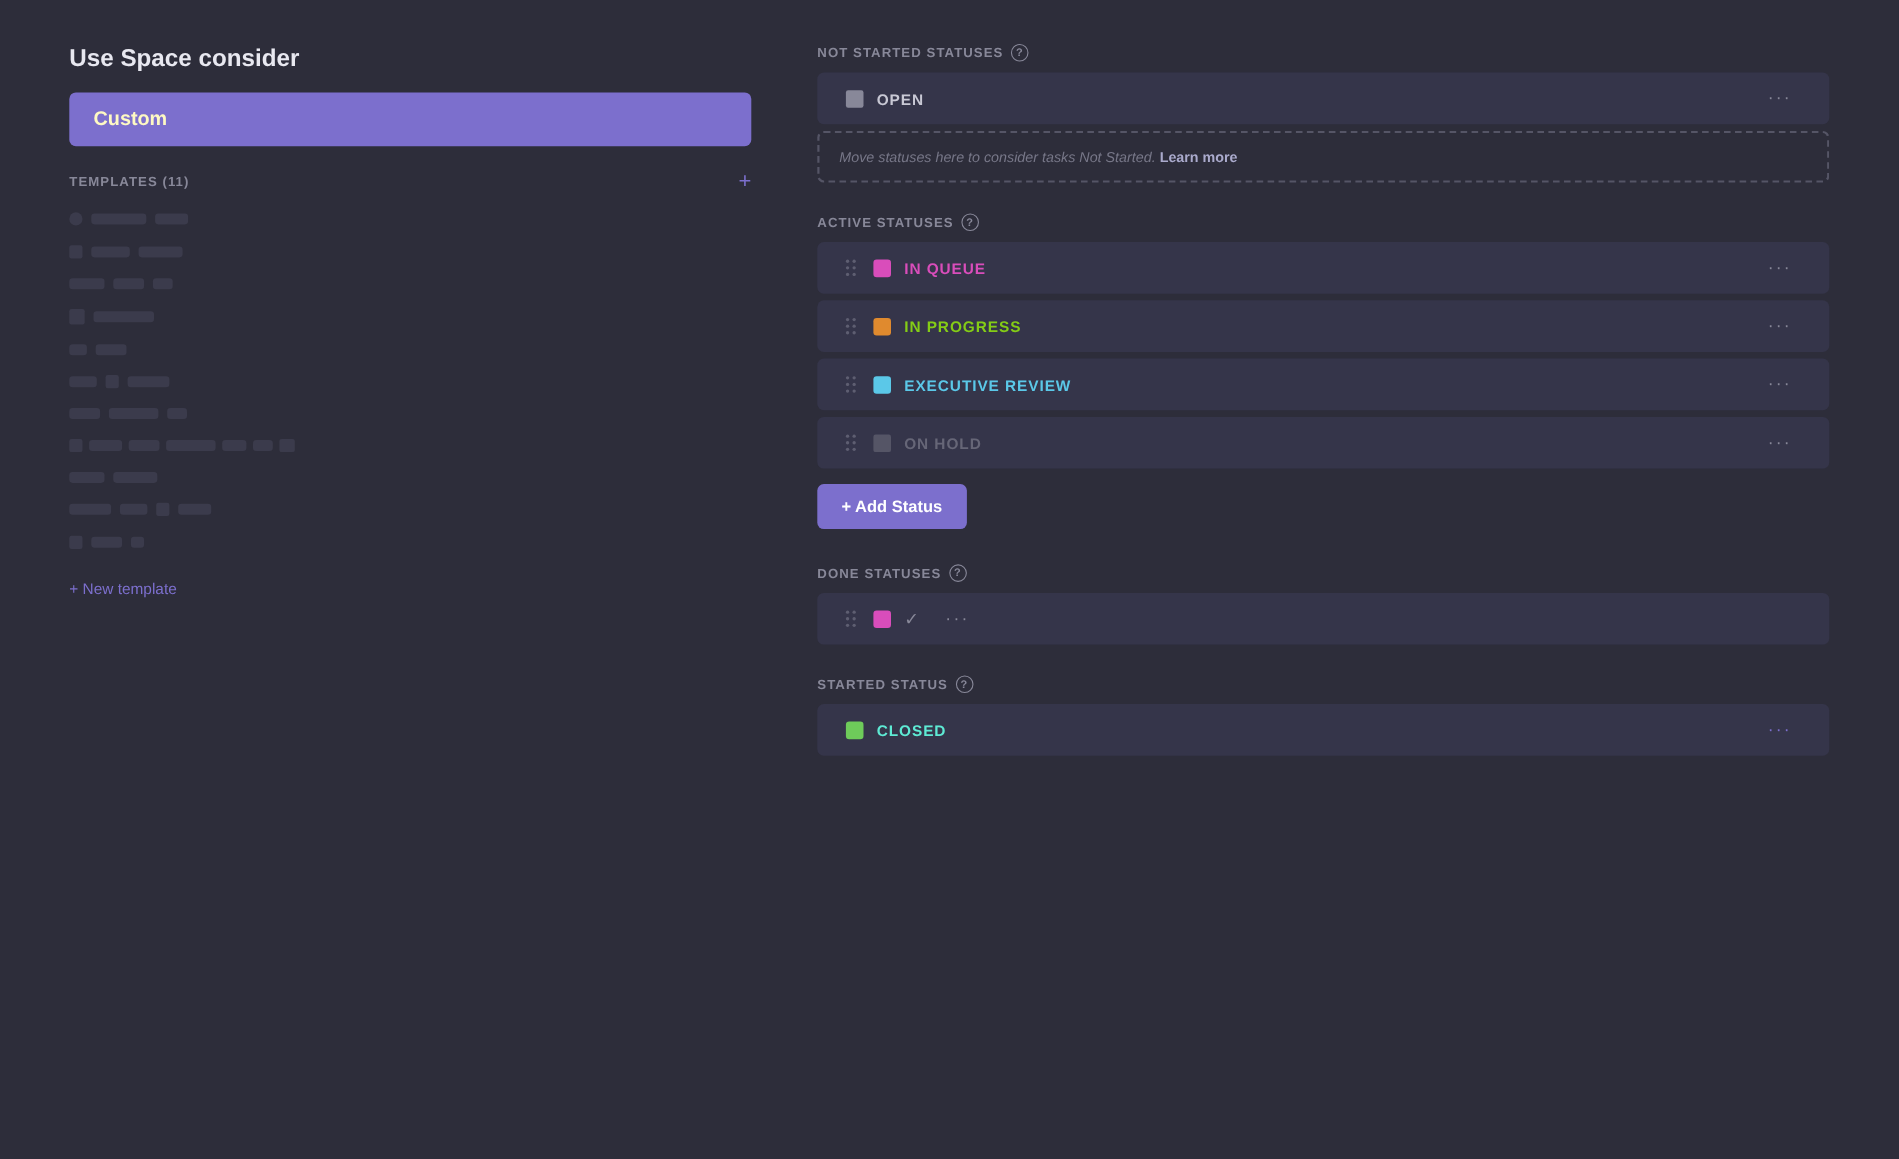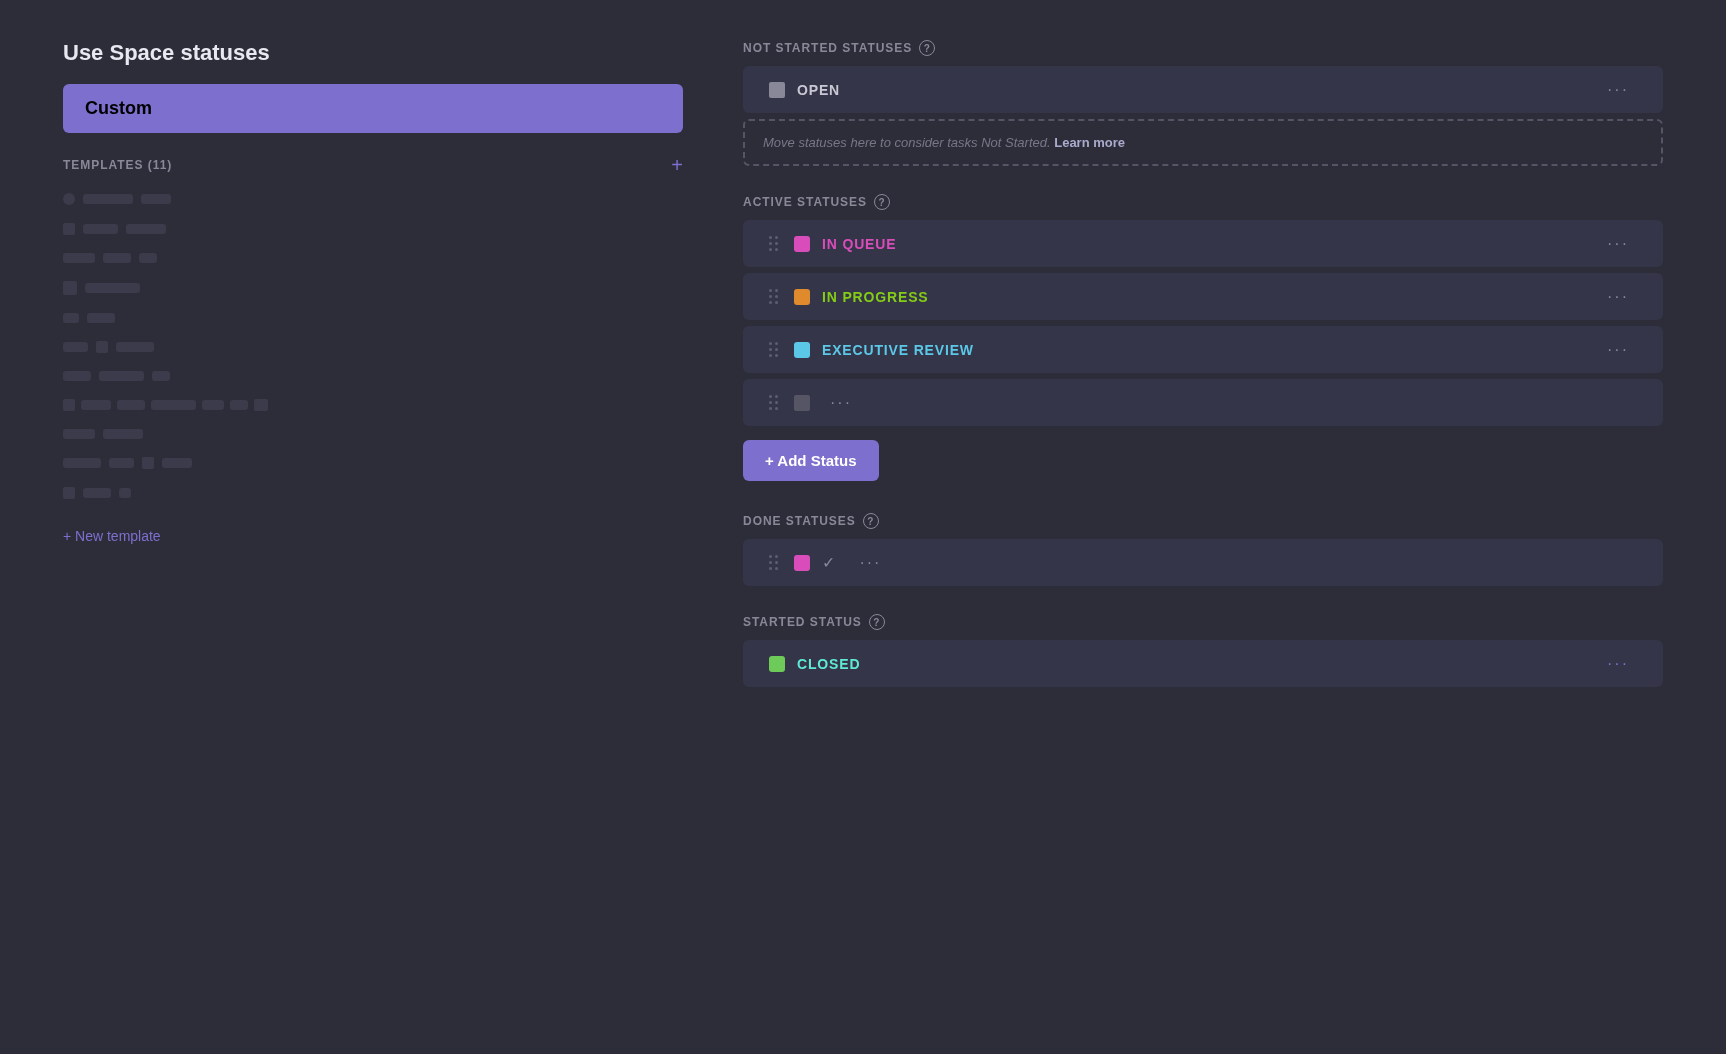--- a/index.html
+++ b/index.html
@@ -30,21 +30,21 @@
 
     .left-panel h2 {
       color: #e8e8f0;
       font-size: 22px;
       font-weight: 600;
       margin-bottom: 18px;
     }
 
     .custom-button {
       background: #7c6fcd;
-      color: #000000;
+      color: #fef9c3;
       font-size: 18px;
       font-weight: 600;
       padding: 14px 22px;
       border-radius: 6px;
       cursor: pointer;
       width: 100%;
       display: block;
       border: none;
       text-align: left;
       margin-bottom: 22px;
@@ -289,21 +289,21 @@
     .t11 .b1 { width: 12px; height: 12px; }
     .t11 .b2 { width: 28px; height: 10px; }
     .t11 .b3 { width: 12px; height: 10px; }
   </style>
 </head>
 <body>
 
 <div class="container">
 
   <div class="left-panel">
-    <h2>Use Space statuses</h2>
+    <h2>Use Space consider</h2>
 
     <button class="custom-button">Custom</button>
 
     <div class="templates-header">
       <span class="templates-label">TEMPLATES (11)</span>
       <span class="add-template-icon">+</span>
     </div>
 
     <div class="template-list">
 
@@ -474,20 +474,21 @@
           <span>
               <span class="drag-dot"></span>
               <span class="drag-dot"></span>
             </span>
           <span>
               <span class="drag-dot"></span>
               <span class="drag-dot"></span>
             </span>
         </div>
         <div class="color-dot" style="background:#555566; border-radius:2px;"></div>
+        <span class="status-name">ON HOLD</span>
         <span class="three-dots">···</span>
       </div>
 
       <button class="add-status-btn">+ Add Status</button>
     </div>
 
     <div class="section">
       <div class="section-label">
         <span>DONE STATUSES</span>
         <span class="help-icon">?</span>

